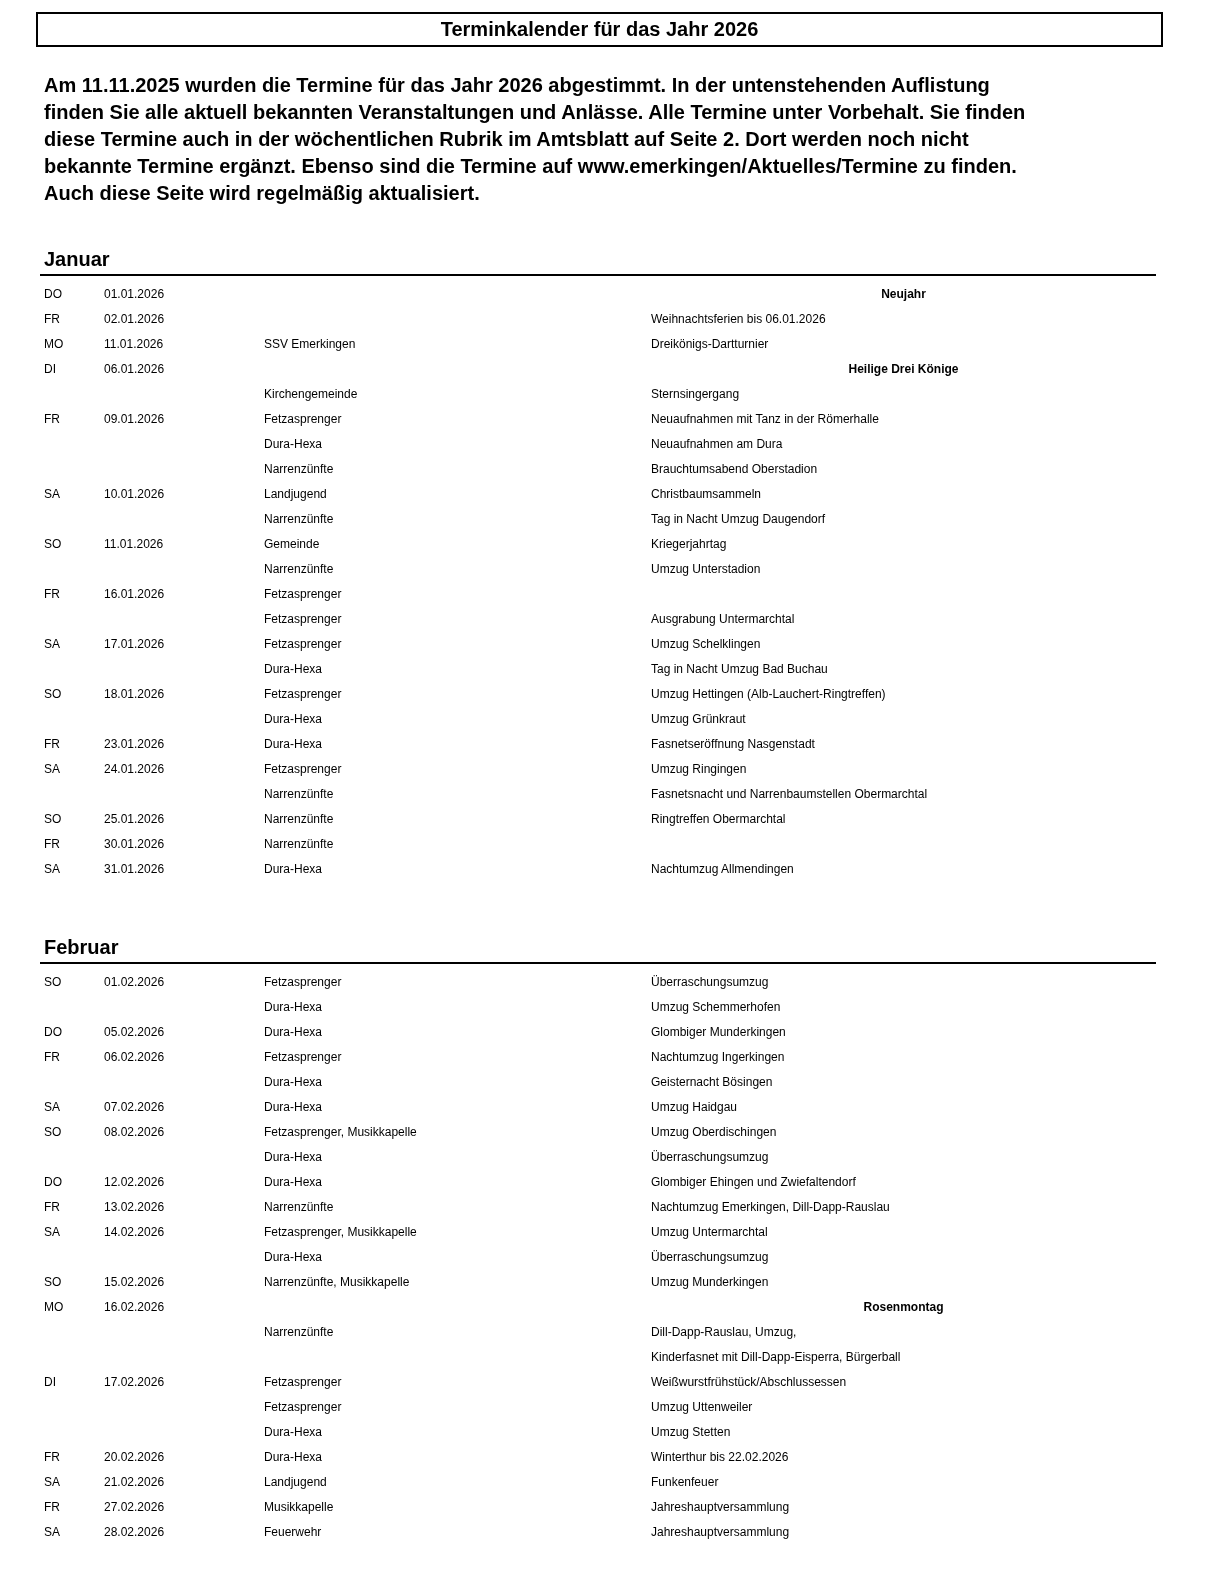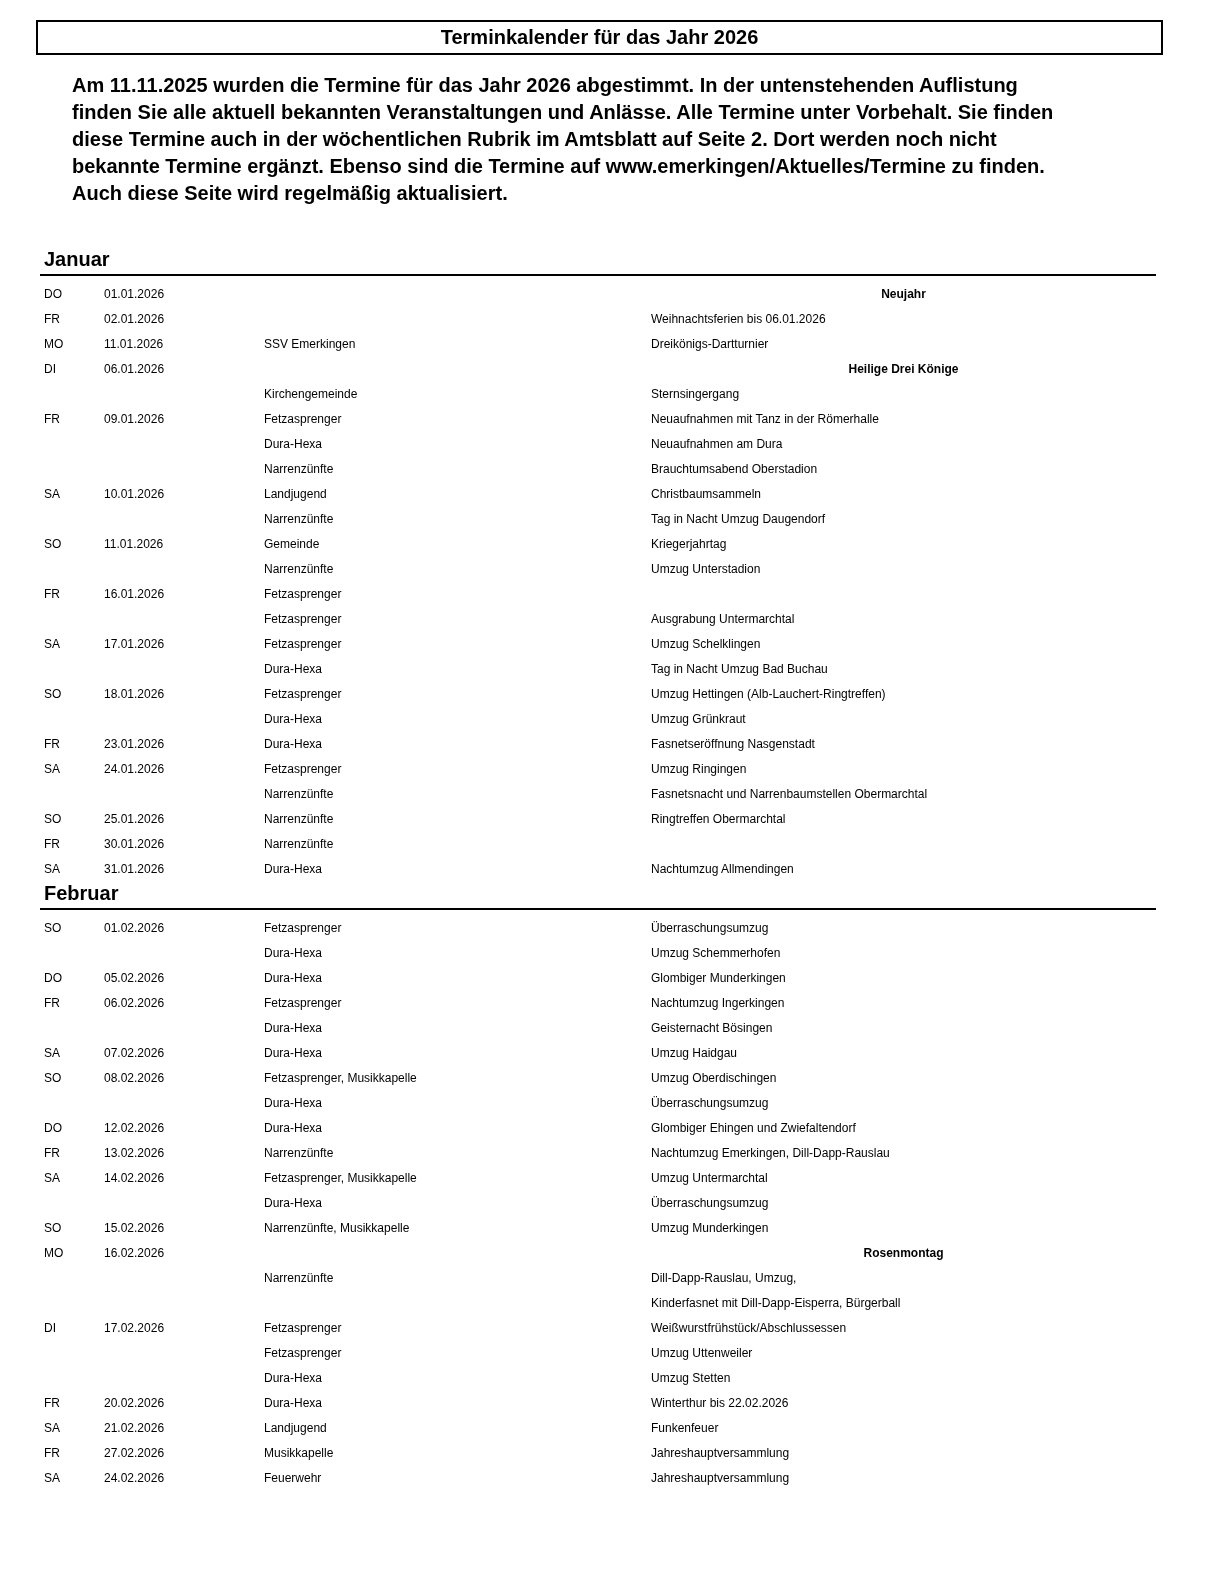--- a/index.html
+++ b/index.html
@@ -8,46 +8,45 @@
     width: 1206px;
     height: 1591px;
     position: relative;
     color: #000;
     font-family: "Liberation Sans", sans-serif;
     overflow: hidden;
   }
   .title-box {
     position: absolute;
     left: 36px;
-    top: 20px;
+    top: 12px;
     width: 1127px;
     border: 2px solid #000;
     text-align: center;
     font-weight: bold;
     font-size: 20px;
     line-height: 24px;
     padding: 3px 0 4px 0;
   }
   .intro {
     position: absolute;
     left: 44px;
     top: 72px;
     width: 1110px;
     font-weight: bold;
     font-size: 20px;
     line-height: 27px;
-    margin-left: 28px;
   }
   .sections {
     position: absolute;
     left: 40px;
     top: 248px;
     width: 1116px;
   }
-  .month-section + .month-section { }
+  .month-section + .month-section { margin-top: 54px; }
   .month-heading {
     font-size: 20px;
     line-height: 23px;
     font-weight: bold;
     padding-left: 4px;
   }
   .rule {
     border: none;
     border-top: 2px solid #000;
     margin-top: 3px;
@@ -410,21 +409,21 @@
 
   <div class="row">
     <span class="c-day">FR</span>
     <span class="c-date">27.02.2026</span>
     <span class="c-org">Musikkapelle</span>
     <span class="c-event">Jahreshauptversammlung</span>
   </div>
 
   <div class="row">
     <span class="c-day">SA</span>
-    <span class="c-date">24.02.2026</span>
+    <span class="c-date">28.02.2026</span>
     <span class="c-org">Feuerwehr</span>
     <span class="c-event">Jahreshauptversammlung</span>
   </div>
 </div>
   </section>
 </div>
 
 </div>
 
 </body></html>

